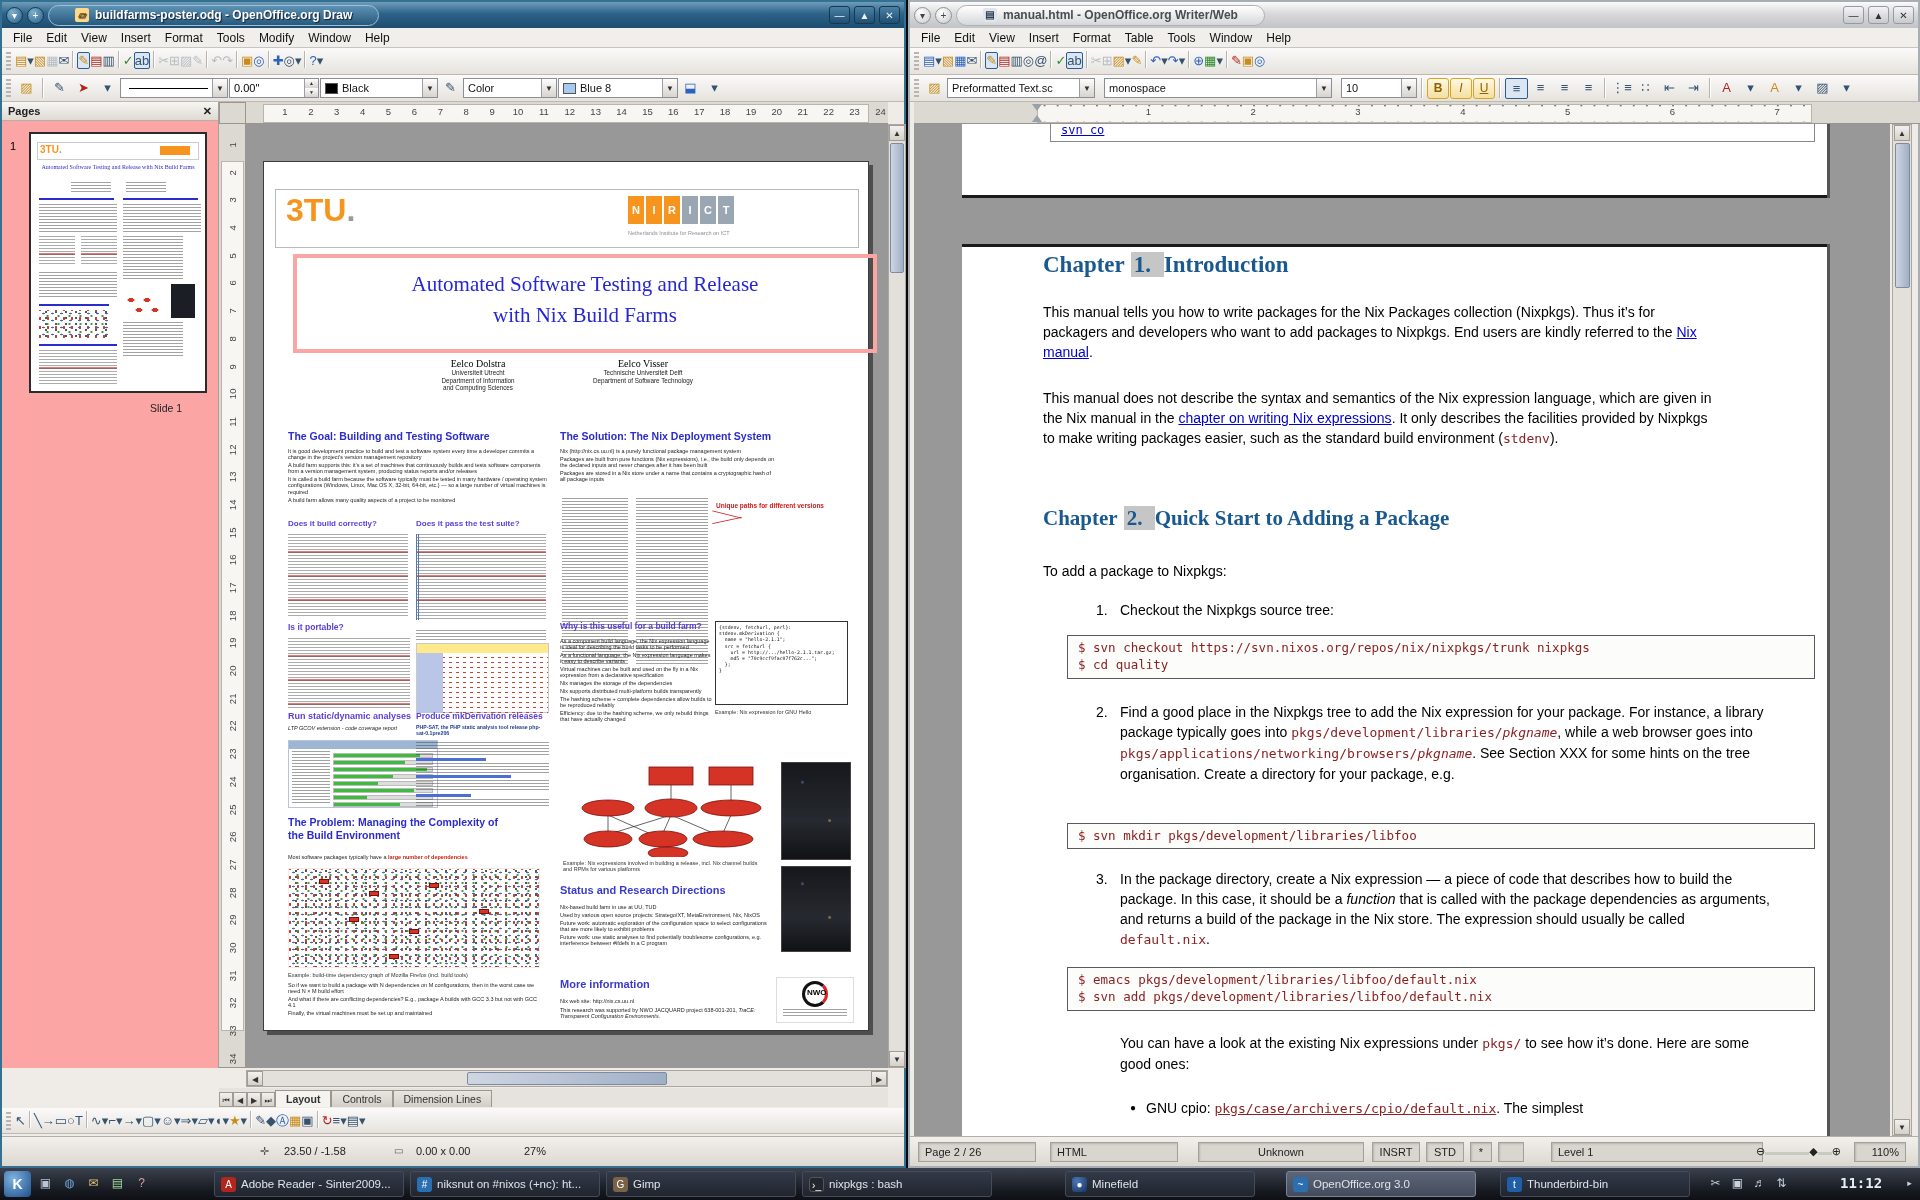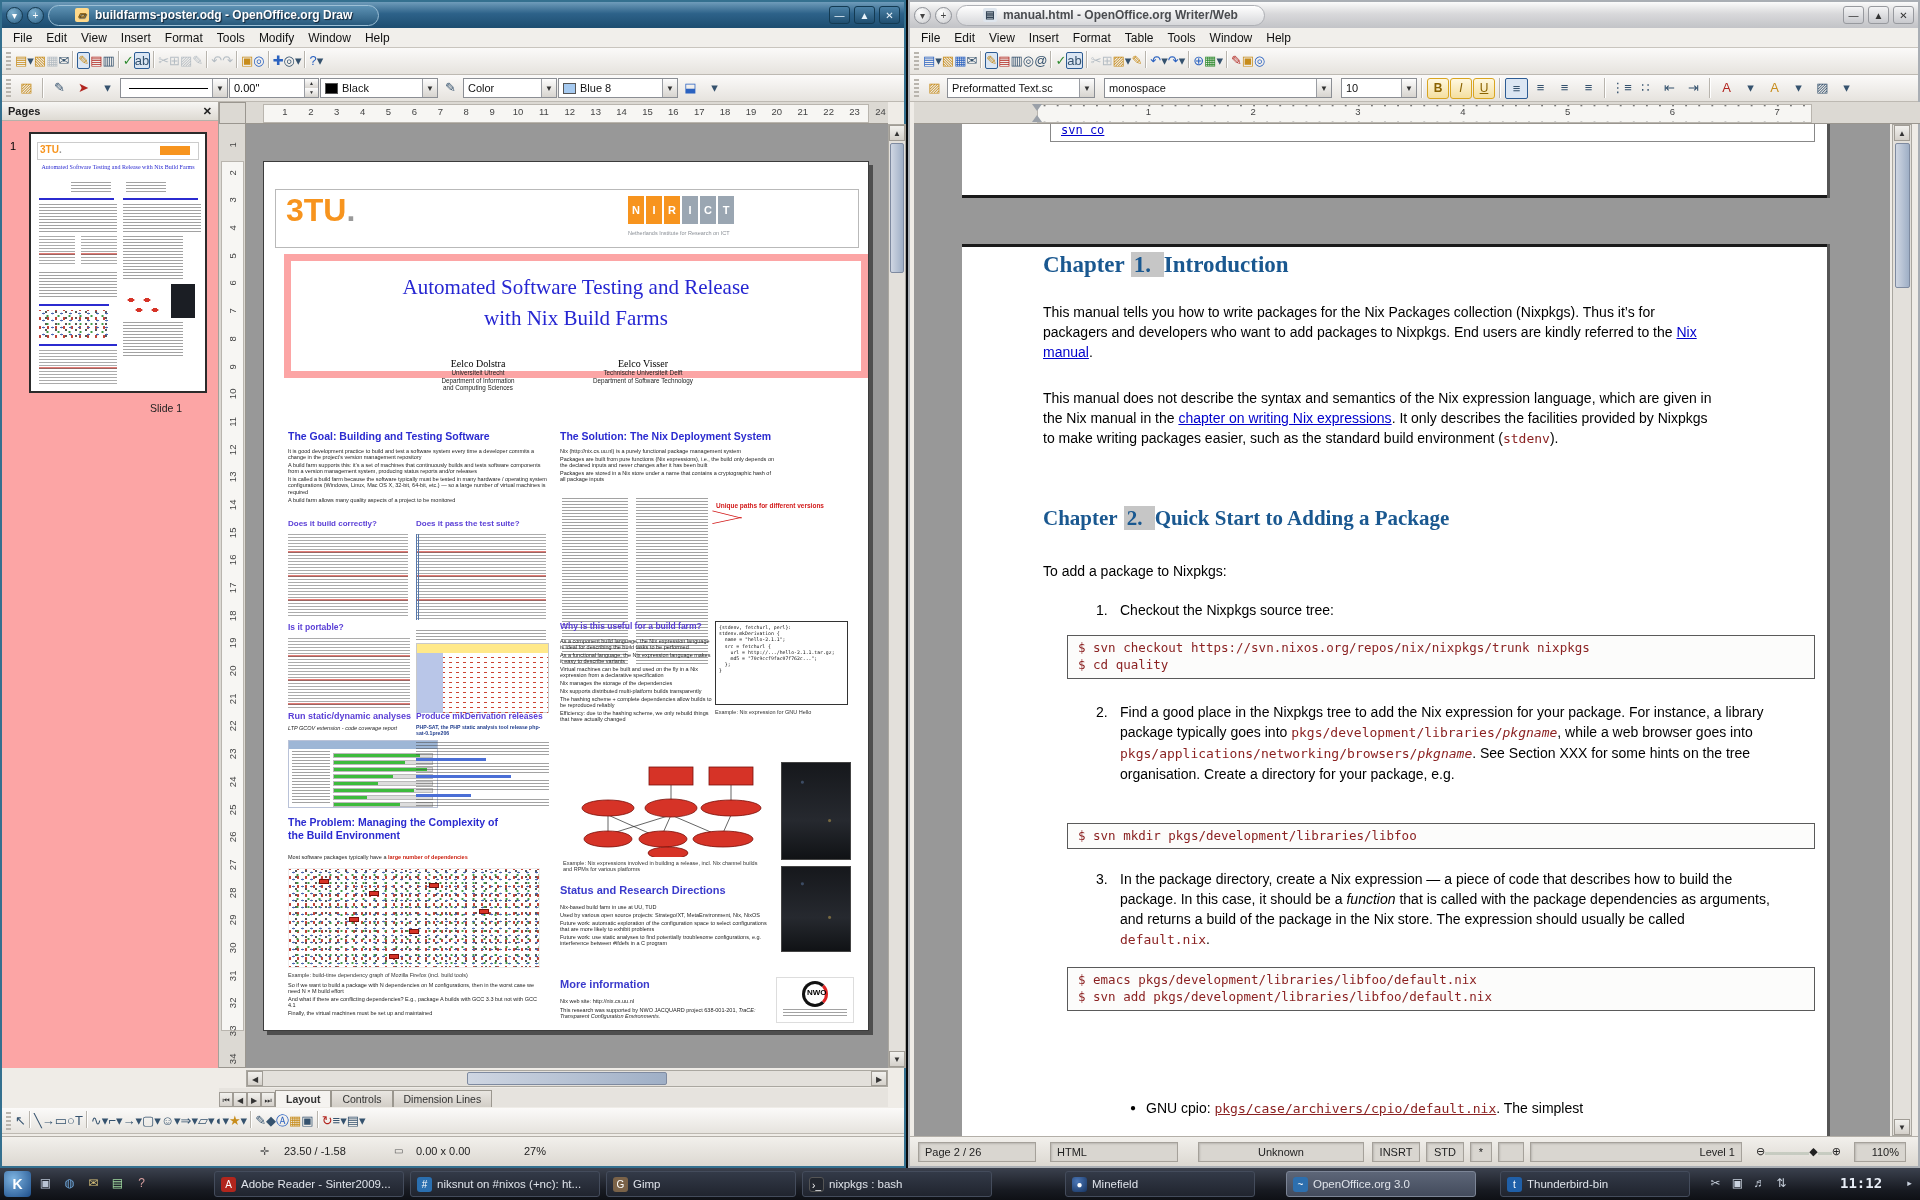--- a/index.html
+++ b/index.html
@@ -283,21 +283,21 @@
             <span style="width: 16px; height: 28px; background: rgb(247, 148, 30); color: rgb(255, 255, 255); font-weight: bold; font-size: 11px; text-align: center; line-height: 28px; display: inline-block;">N</span>
             <span style="width: 16px; height: 28px; background: rgb(247, 148, 30); color: rgb(255, 255, 255); font-weight: bold; font-size: 11px; text-align: center; line-height: 28px; display: inline-block;">I</span>
             <span style="width: 16px; height: 28px; background: rgb(247, 148, 30); color: rgb(255, 255, 255); font-weight: bold; font-size: 11px; text-align: center; line-height: 28px; display: inline-block;">R</span>
             <span style="width: 16px; height: 28px; background: rgb(154, 166, 178); color: rgb(255, 255, 255); font-weight: bold; font-size: 11px; text-align: center; line-height: 28px; display: inline-block;">I</span>
             <span style="width: 16px; height: 28px; background: rgb(154, 166, 178); color: rgb(255, 255, 255); font-weight: bold; font-size: 11px; text-align: center; line-height: 28px; display: inline-block;">C</span>
             <span style="width: 16px; height: 28px; background: rgb(154, 166, 178); color: rgb(255, 255, 255); font-weight: bold; font-size: 11px; text-align: center; line-height: 28px; display: inline-block;">T</span>
           </span>
         <span class="abs" style="left:352px;top:40px;font-size:5.5px;color:#8a8f96">Netherlands Institute for Research on ICT</span>
       </div>
 
-      <div class="abs" style="left:20px;top:92px;width:584px;height:124px;border:7px solid #fca5a5;text-align:center">
+      <div class="abs" style="left:29px;top:92px;width:584px;height:99px;border:4px solid #fca5a5;text-align:center">
         <div style="margin-top:14px;font-family:'Liberation Serif',serif;font-size:21px;color:#2626d2">Automated Software Testing and Release</div>
         <div style="font-family:'Liberation Serif',serif;font-size:21px;color:#2626d2;margin-top:6px">with Nix Build Farms</div>
       </div>
 
       <div class="abs" style="left:124px;top:196px;width:180px;text-align:center">
         <div style="font-family:'Liberation Serif',serif;font-size:10px">Eelco Dolstra</div>
         <div style="font-size:6.3px;line-height:7.5px;color:#222">
             <div class="">Universiteit Utrecht</div>
             <div class="">Department of Information</div>
             <div class="">and Computing Sciences</div>
@@ -607,38 +607,39 @@
       <div class="abs" style="left:158px;top:455px;width:655px"><span class="">Find a good place in the Nixpkgs tree to add the Nix expression for your package. For instance, a library package typically goes into </span><span class="code">pkgs/development/libraries/</span><span class="code i">pkgname</span><span class="">, while a web browser goes into </span><span class="code">pkgs/applications/networking/browsers/</span><span class="code i">pkgname</span><span class="">. See Section XXX for some hints on the tree organisation. Create a directory for your package, e.g.</span></div>
       <div class="codebox" style="left:105px;top:576px;width:748px;height:26px">
           <div class="cl">$ svn mkdir pkgs/development/libraries/libfoo</div>
         </div>
       <span class="abs" style="left:134px;top:622px">3.</span>
       <div class="abs" style="left:158px;top:622px;width:655px"><span class="">In the package directory, create a Nix expression — a piece of code that describes how to build the package. In this case, it should be a </span><span class="i">function</span><span class=""> that is called with the package dependencies as arguments, and returns a build of the package in the Nix store. The expression should usually be called </span><span class="code">default.nix</span><span class="">.</span></div>
       <div class="codebox" style="left:105px;top:720px;width:748px;height:44px">
           <div class="cl">$ emacs pkgs/development/libraries/libfoo/default.nix</div>
           <div class="cl">$ svn add pkgs/development/libraries/libfoo/default.nix</div>
         </div>
+      <div class="abs" style="left:158px;top:786px;width:655px"><span class="">You can have a look at the existing Nix expressions under </span><span class="code">pkgs/</span><span class=""> to see how it’s done. Here are some good ones:</span></div>
       <span class="abs" style="left:168px;top:851px;font-size:10px">●</span>
       <div class="abs" style="left:184px;top:851px;width:640px"><span class="">GNU cpio: </span><span class="lnk code">pkgs/case/archivers/cpio/default.nix</span><span class="">. The simplest</span></div>
     </div>
   </div>
   <div class="scroll" style="left:982px;top:122px;width:20px;height:1012px">
     <div class="sarrow" style="left:1px;top:0">▲</div>
     <div class="sthumb" style="left:2px;top:18px;width:15px;height:145px"></div>
     <div class="sarrow" style="left:1px;bottom:0">▼</div>
   </div>
   <div class="statusbar">
     <span class="sseg" style="left:8px;width:118px">Page 2 / 26</span>
     <span class="sseg" style="left:140px;width:128px">HTML</span>
     <span class="sseg" style="left:288px;width:166px;text-align:center">Unknown</span>
     <span class="sseg" style="left:462px;width:48px;text-align:center">INSRT</span>
     <span class="sseg" style="left:516px;width:38px;text-align:center">STD</span>
     <span class="sseg" style="left:560px;width:22px;text-align:center">*</span>
     <span class="sseg" style="left:588px;width:26px"></span>
-    <span class="sseg" style="left:620px;width:212px;text-align:right">Level 1</span>
+    <span class="sseg" style="left:641px;width:212px;text-align:left">Level 1</span>
     <span class="sseg" style="left:840px;width:98px;border:none;background:none;box-shadow:none">
       <span style="font-size:11px">⊖</span><span style="display:inline-block;width:44px;height:3px;background:#9a96"></span><span style="font-size:11px">◆</span><span style="display:inline-block;width:14px;height:3px;background:#9a96"></span><span style="font-size:11px">⊕</span>
     </span>
     <span class="sseg" style="left:944px;width:52px;text-align:right">110%</span>
   </div>
 </div>
 
 <div id="taskbar">
   <div class="abs" style="left:4px;top:3px;width:27px;height:26px;border-radius:4px;background:radial-gradient(circle at 35% 30%,#7db3e0,#1d4e8a);color:#fff;font-weight:bold;text-align:center;line-height:26px;font-size:14px">K</div>
   <span class="abs tray" style="left:36px;top:6px;color:#b9c4d4">▣</span>

